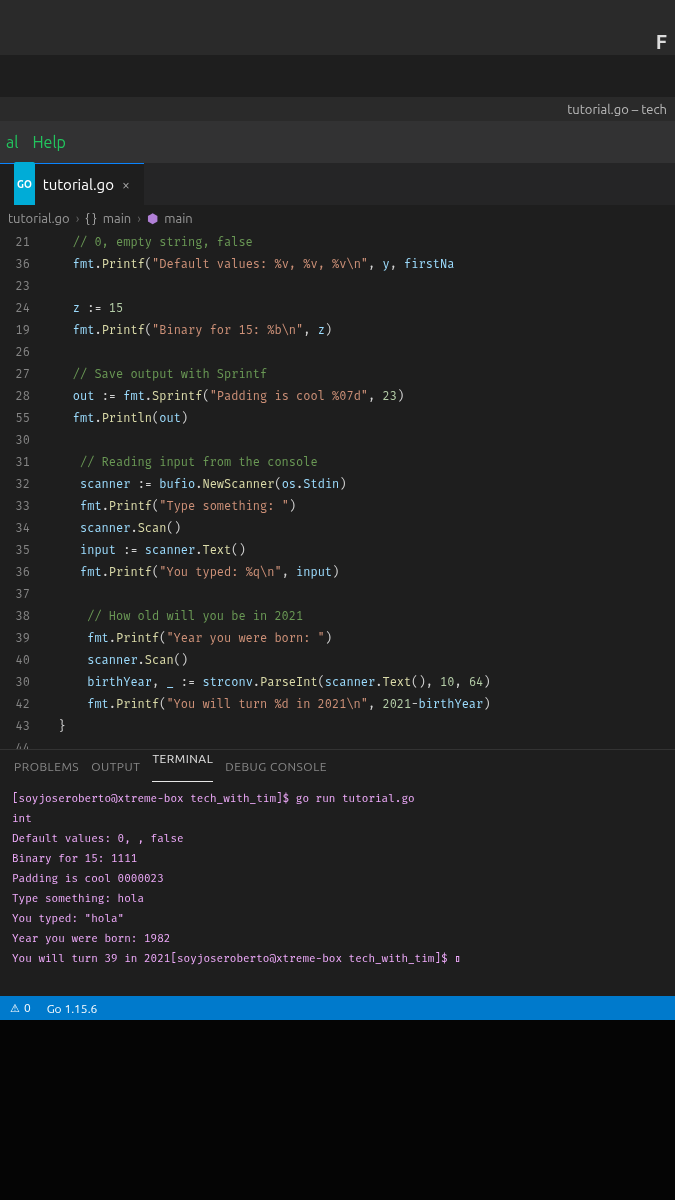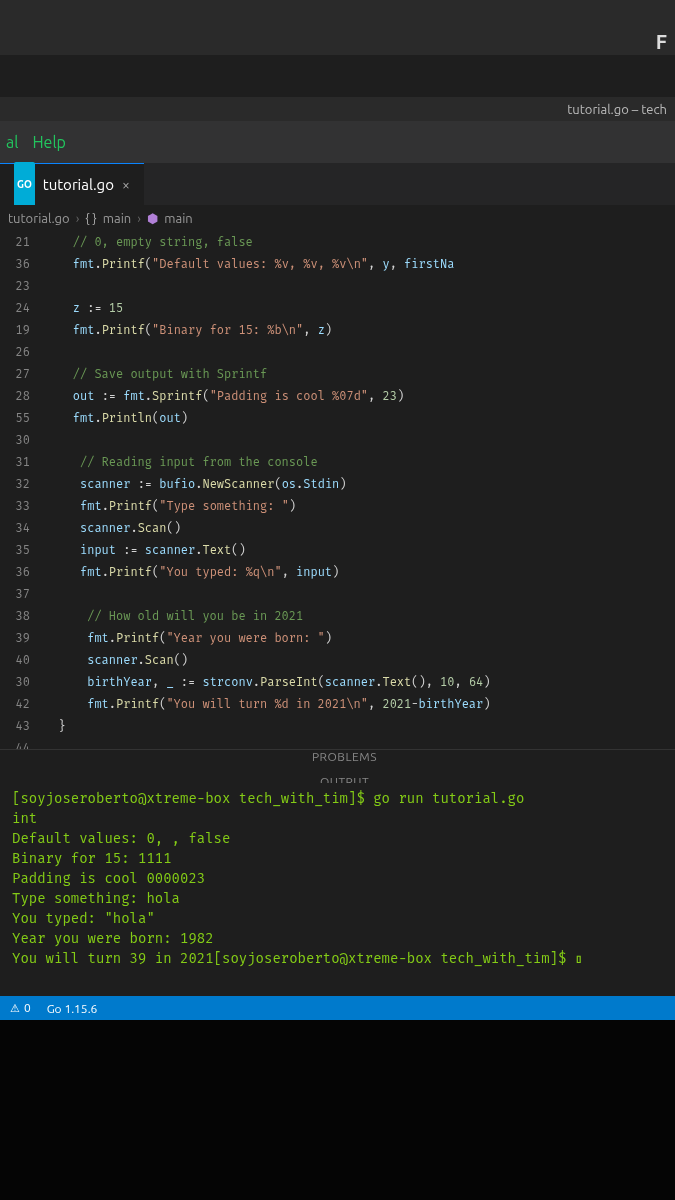--- a/index.html
+++ b/index.html
@@ -19,23 +19,23 @@
   .cube { color:#b180d7; }
   .editor { flex:1; display:flex; background:#1e1e1e; font-family:"Fira Mono","Consolas",monospace; font-size:12px; line-height:22px; overflow:hidden; }
   .gutter { width:44px; text-align:right; color:#858585; padding-right:14px; user-select:none; }
   .code { flex:1; white-space:pre; color:#d4d4d4; overflow:hidden; }
   .c-cm { color:#6a9955; }
   .c-fn { color:#dcdcaa; }
   .c-id { color:#9cdcfe; }
   .c-str{ color:#ce9178; }
   .c-num{ color:#b5cea8; }
   .c-op { color:#d4d4d4; }
-  .panel-tabs { height:34px; background:#1e1e1e; border-top:1px solid #333; display:flex; align-items:center; gap:12px; padding-left:14px; font-size:12px; color:#888; letter-spacing:.5px;flex-direction:column; }
+  .panel-tabs { height:34px; background:#1e1e1e; border-top:1px solid #333; display:flex; align-items:center; gap:12px; padding-left:14px; font-size:12px; color:#888; letter-spacing:.5px; }
   .panel-tabs .act { color:#e7e7e7; border-bottom:1px solid #e7e7e7; padding-bottom:16px; }
-  .terminal { background:#1e1e1e; color:#84cc16; font-family:"Fira Mono","Consolas",monospace; font-size:14px; line-height:20px; padding:6px 12px 27px 12px; white-space:pre-wrap; min-height:210px; }
+  .terminal { background:#1e1e1e; color:#f0abfc; font-family:"Fira Mono","Consolas",monospace; font-size:11px; line-height:20px; padding:6px 12px 27px 12px; white-space:pre-wrap; min-height:210px; }
   .statusbar { height:24px; background:#007acc; color:#fff; font-size:12px; display:flex; align-items:center; padding:0 10px; gap:16px; }
   .spacer { flex:1; }
   .below-bar { height:180px; background:#050505; }
   .warn-ico::before { content:"⚠"; margin-right:4px; font-size:11px; }
 </style>
 </head>
 <body>
 
 <div class="screen">
 

